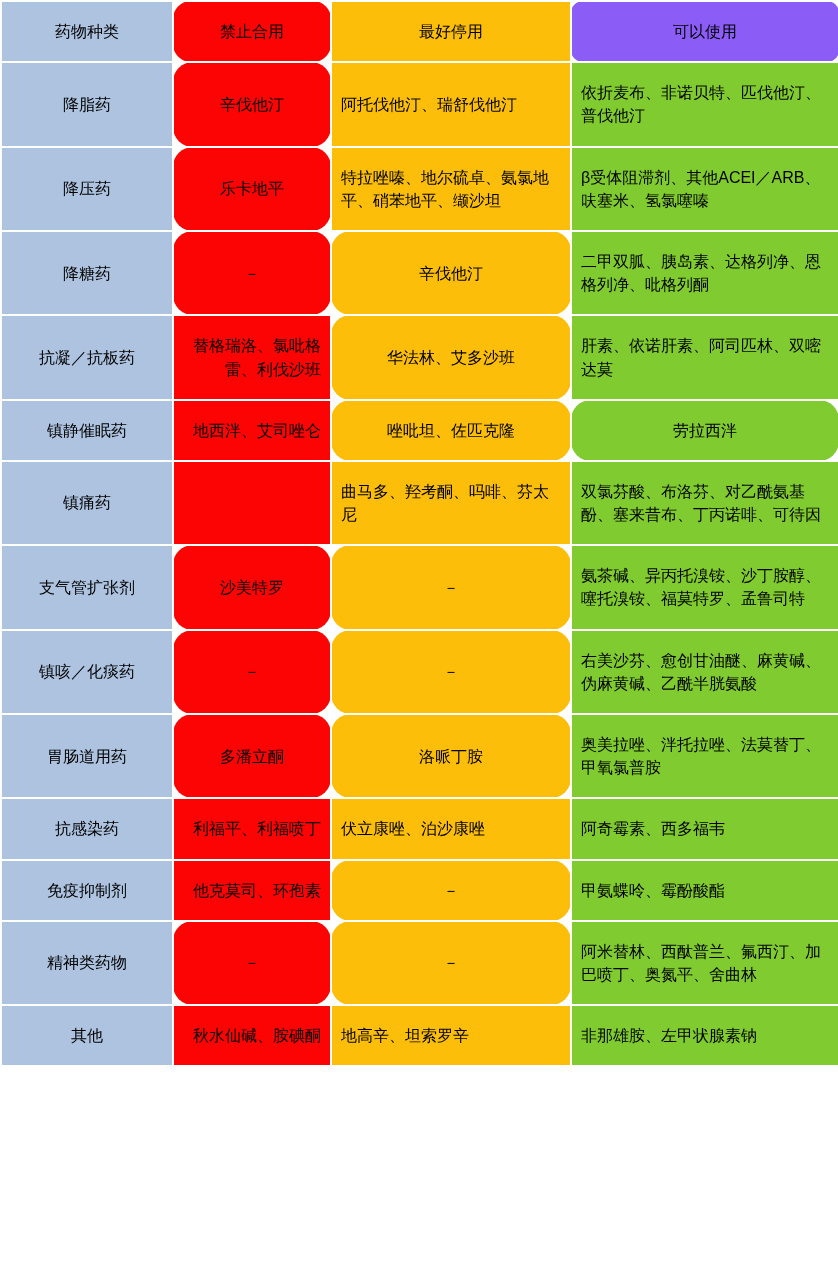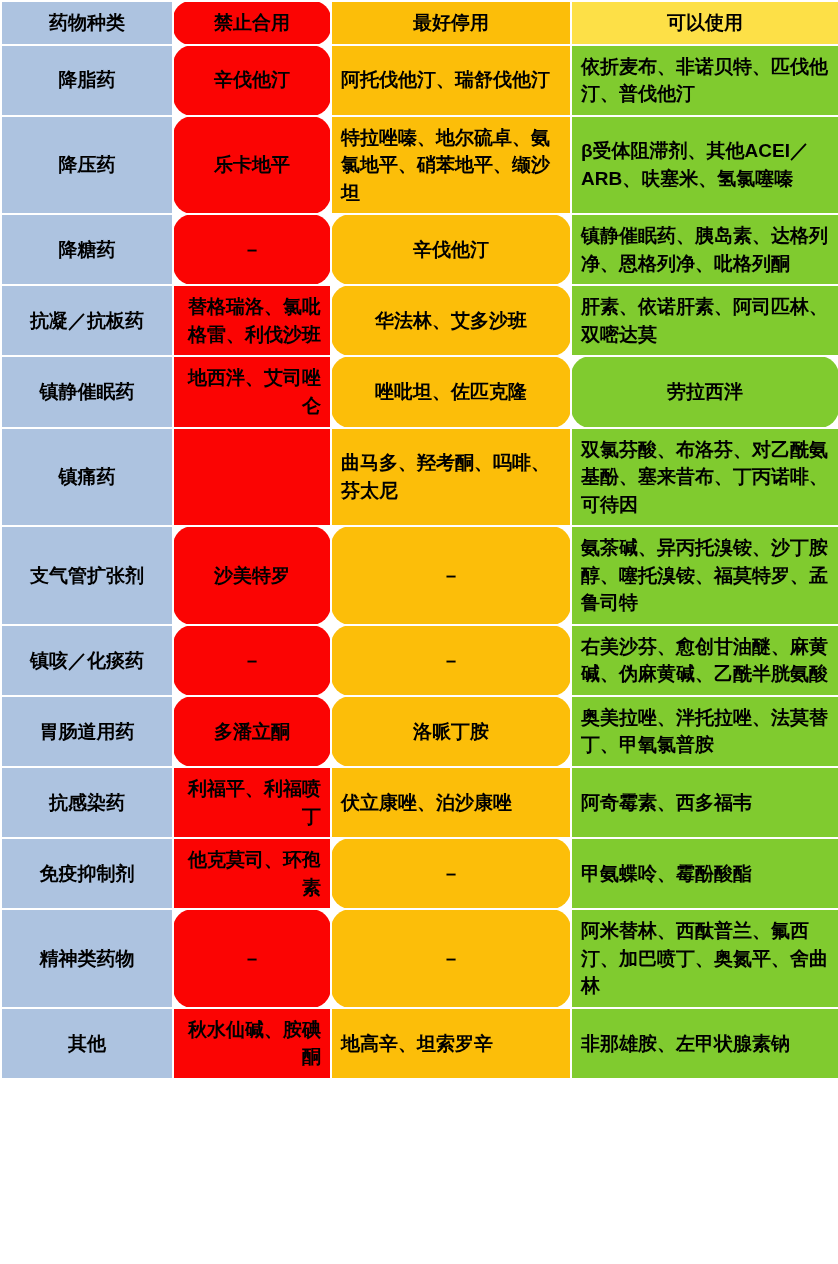--- a/index.html
+++ b/index.html
@@ -12,23 +12,23 @@
     font-family: "Liberation Sans", sans-serif;
   }
   table.drug-table {
     border-collapse: collapse;
     width: 838px;
     table-layout: fixed;
   }
   table.drug-table td, table.drug-table th {
     border: 2px solid #ffffff;
     vertical-align: middle;
-    padding: 7px 9px;
-    font-size: 19px;
-    font-weight: bold;
+    padding: 18px 9px;
+    font-size: 16px;
+    font-weight: normal;
     line-height: 1.45;
     color: #000000;
     box-sizing: border-box;
   }
   col.c0 { width: 172px; }
   col.c1 { width: 158px; }
   col.c2 { width: 240px; }
   col.c3 { width: 268px; }
 
   .cell-cat {
@@ -44,21 +44,21 @@
     text-align: left;
   }
   .cell-ok {
     background: #80cb2f;
     text-align: left;
   }
   .center { text-align: center; border-radius: 20px; }
   .head-cat { background: #adc3e0; text-align: center; }
   .head-forbid { background: #fb0403; text-align: center; border-radius: 18px; }
   .head-stop { background: #fcbe09; text-align: center; }
-  .head-ok { background: #fde047; text-align: center; }
+  .head-ok { background: #8b5cf6; text-align: center; border-radius: 12px; }
 </style>
 </head>
 <body>
 
 <table class="drug-table">
   <colgroup>
     <col class="c0">
       <col class="c1">
       <col class="c2">
       <col class="c3">
@@ -81,21 +81,21 @@
       <tr>
         <td class="cell-cat">降压药</td>
         <td class="cell-forbid center">乐卡地平</td>
         <td class="cell-stop">特拉唑嗪、地尔硫卓、氨氯地平、硝苯地平、缬沙坦</td>
         <td class="cell-ok">β受体阻滞剂、其他ACEI／ARB、呋塞米、氢氯噻嗪</td>
       </tr>
       <tr>
         <td class="cell-cat">降糖药</td>
         <td class="cell-forbid center">－</td>
         <td class="cell-stop center">辛伐他汀</td>
-        <td class="cell-ok">镇静催眠药、胰岛素、达格列净、恩格列净、吡格列酮</td>
+        <td class="cell-ok">二甲双胍、胰岛素、达格列净、恩格列净、吡格列酮</td>
       </tr>
       <tr>
         <td class="cell-cat">抗凝／抗板药</td>
         <td class="cell-forbid">替格瑞洛、氯吡格雷、利伐沙班</td>
         <td class="cell-stop center">华法林、艾多沙班</td>
         <td class="cell-ok">肝素、依诺肝素、阿司匹林、双嘧达莫</td>
       </tr>
       <tr>
         <td class="cell-cat">镇静催眠药</td>
         <td class="cell-forbid">地西泮、艾司唑仑</td>

